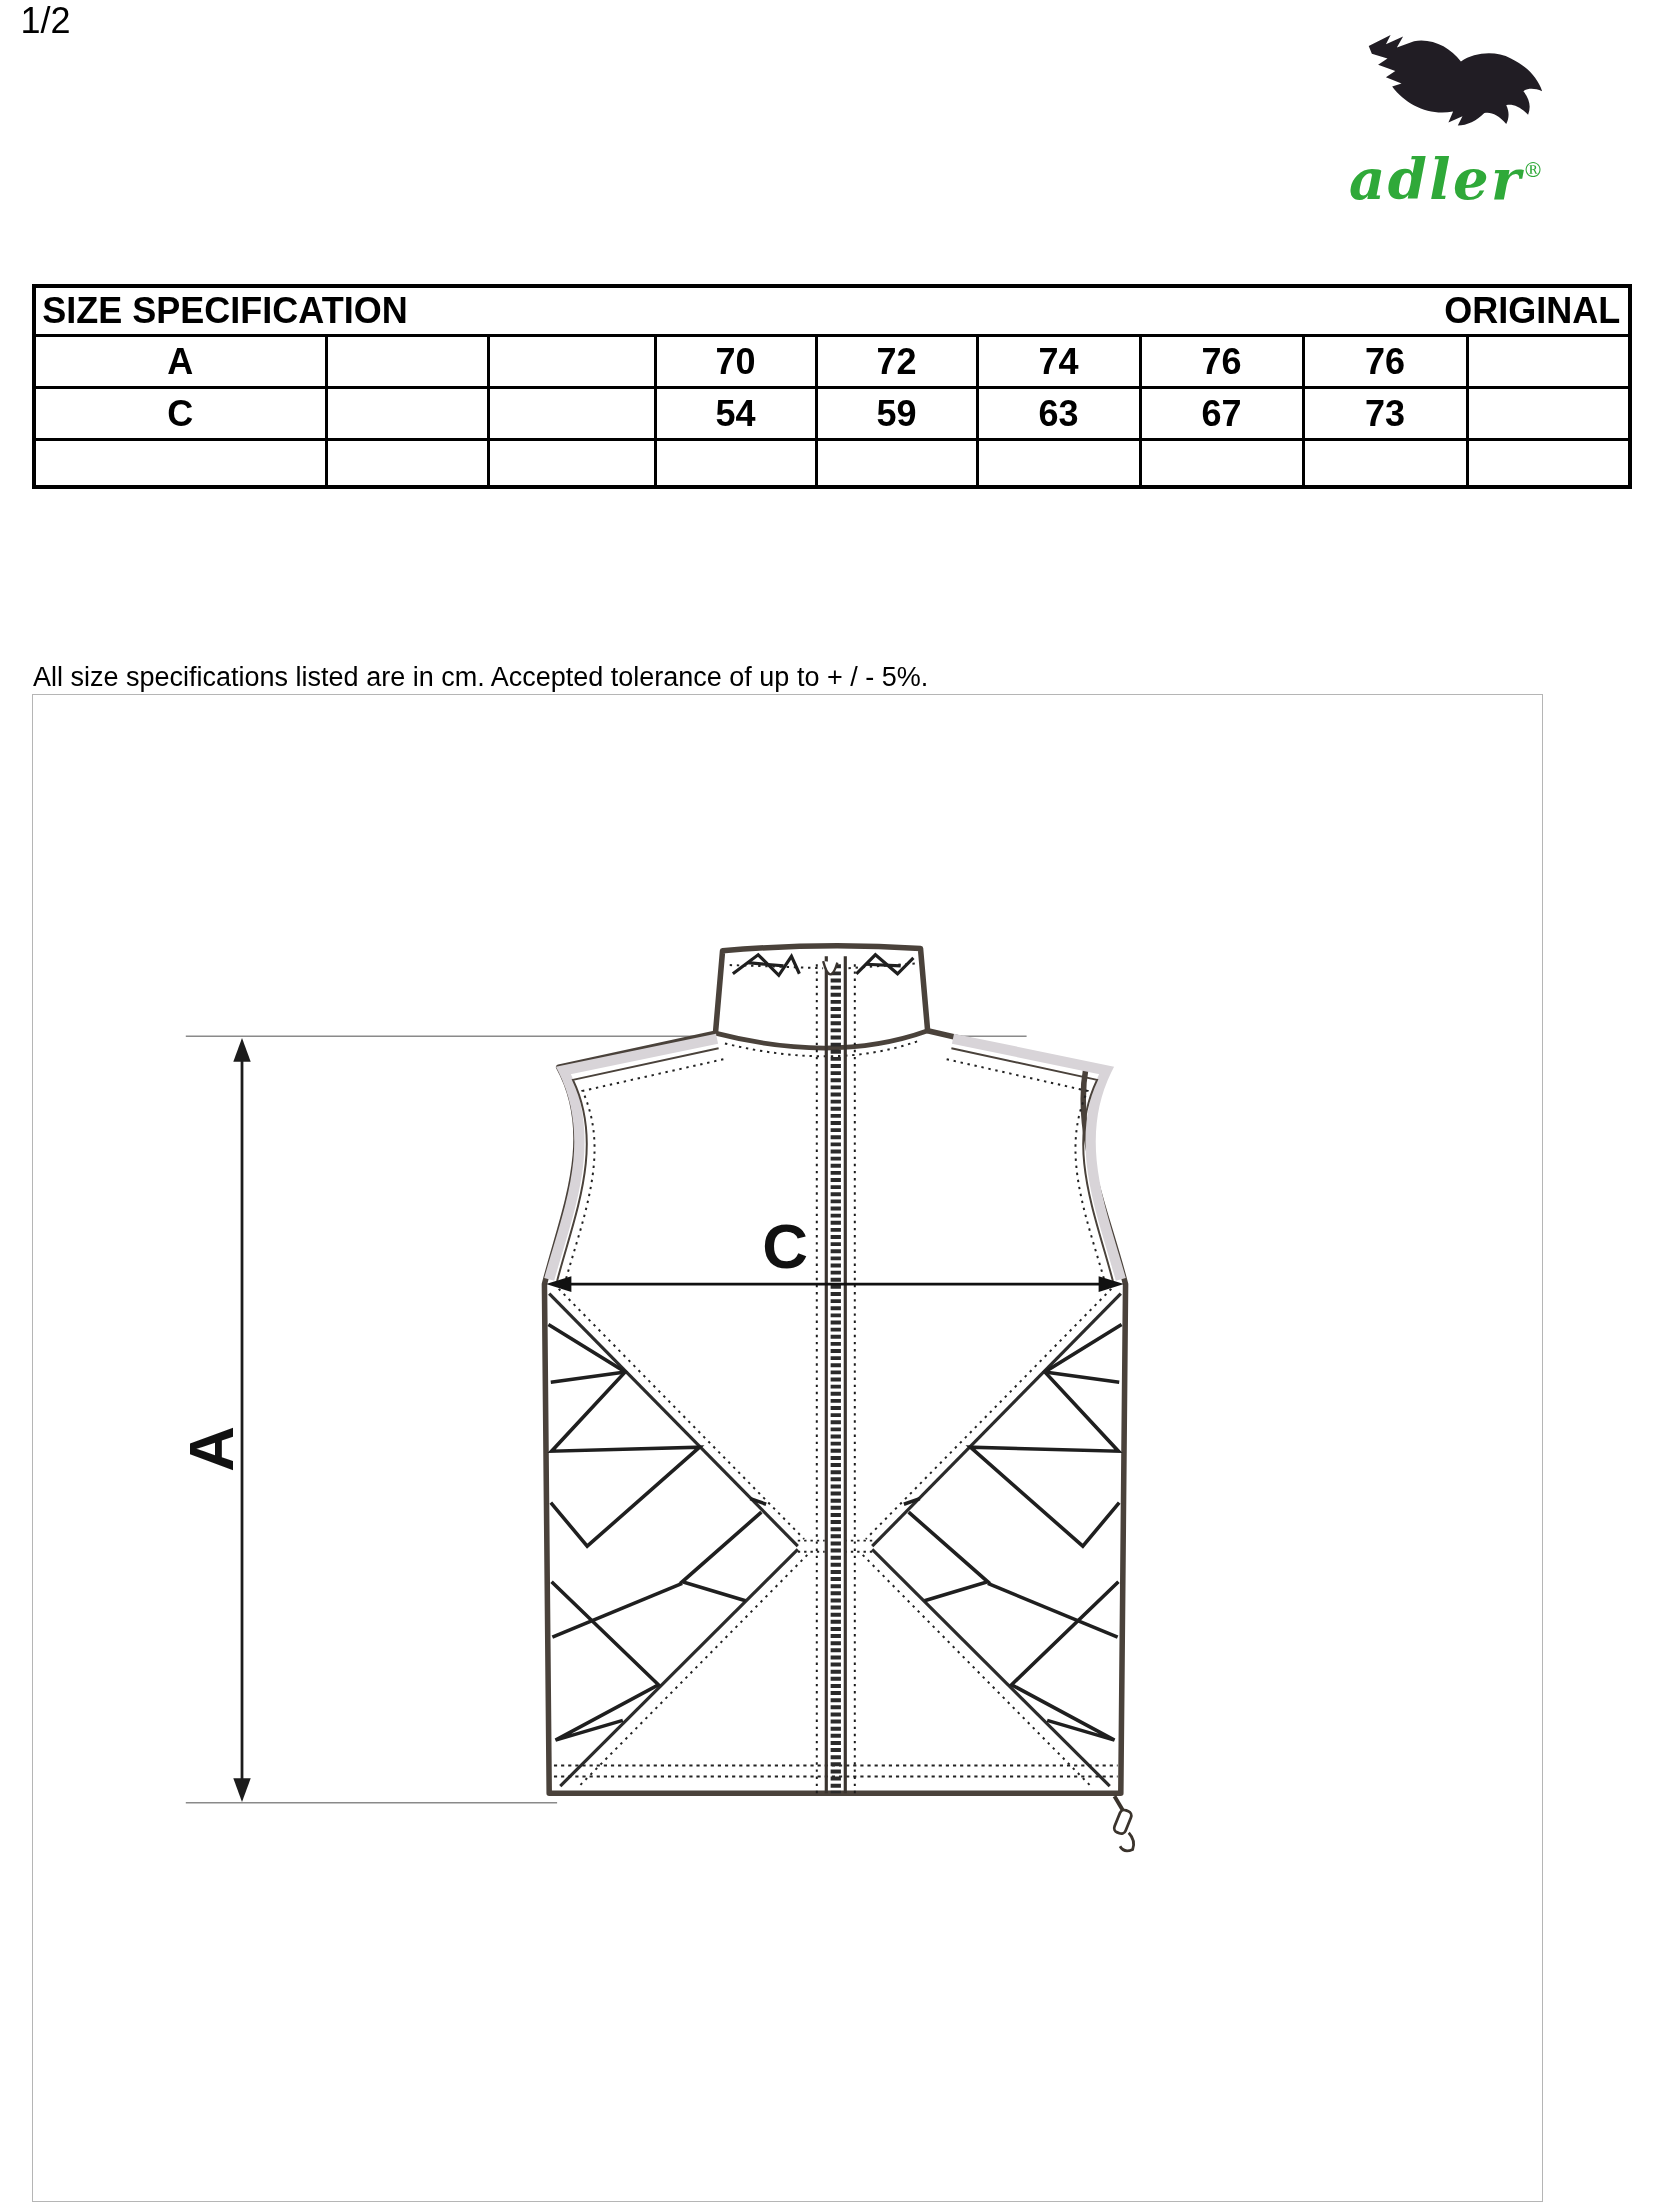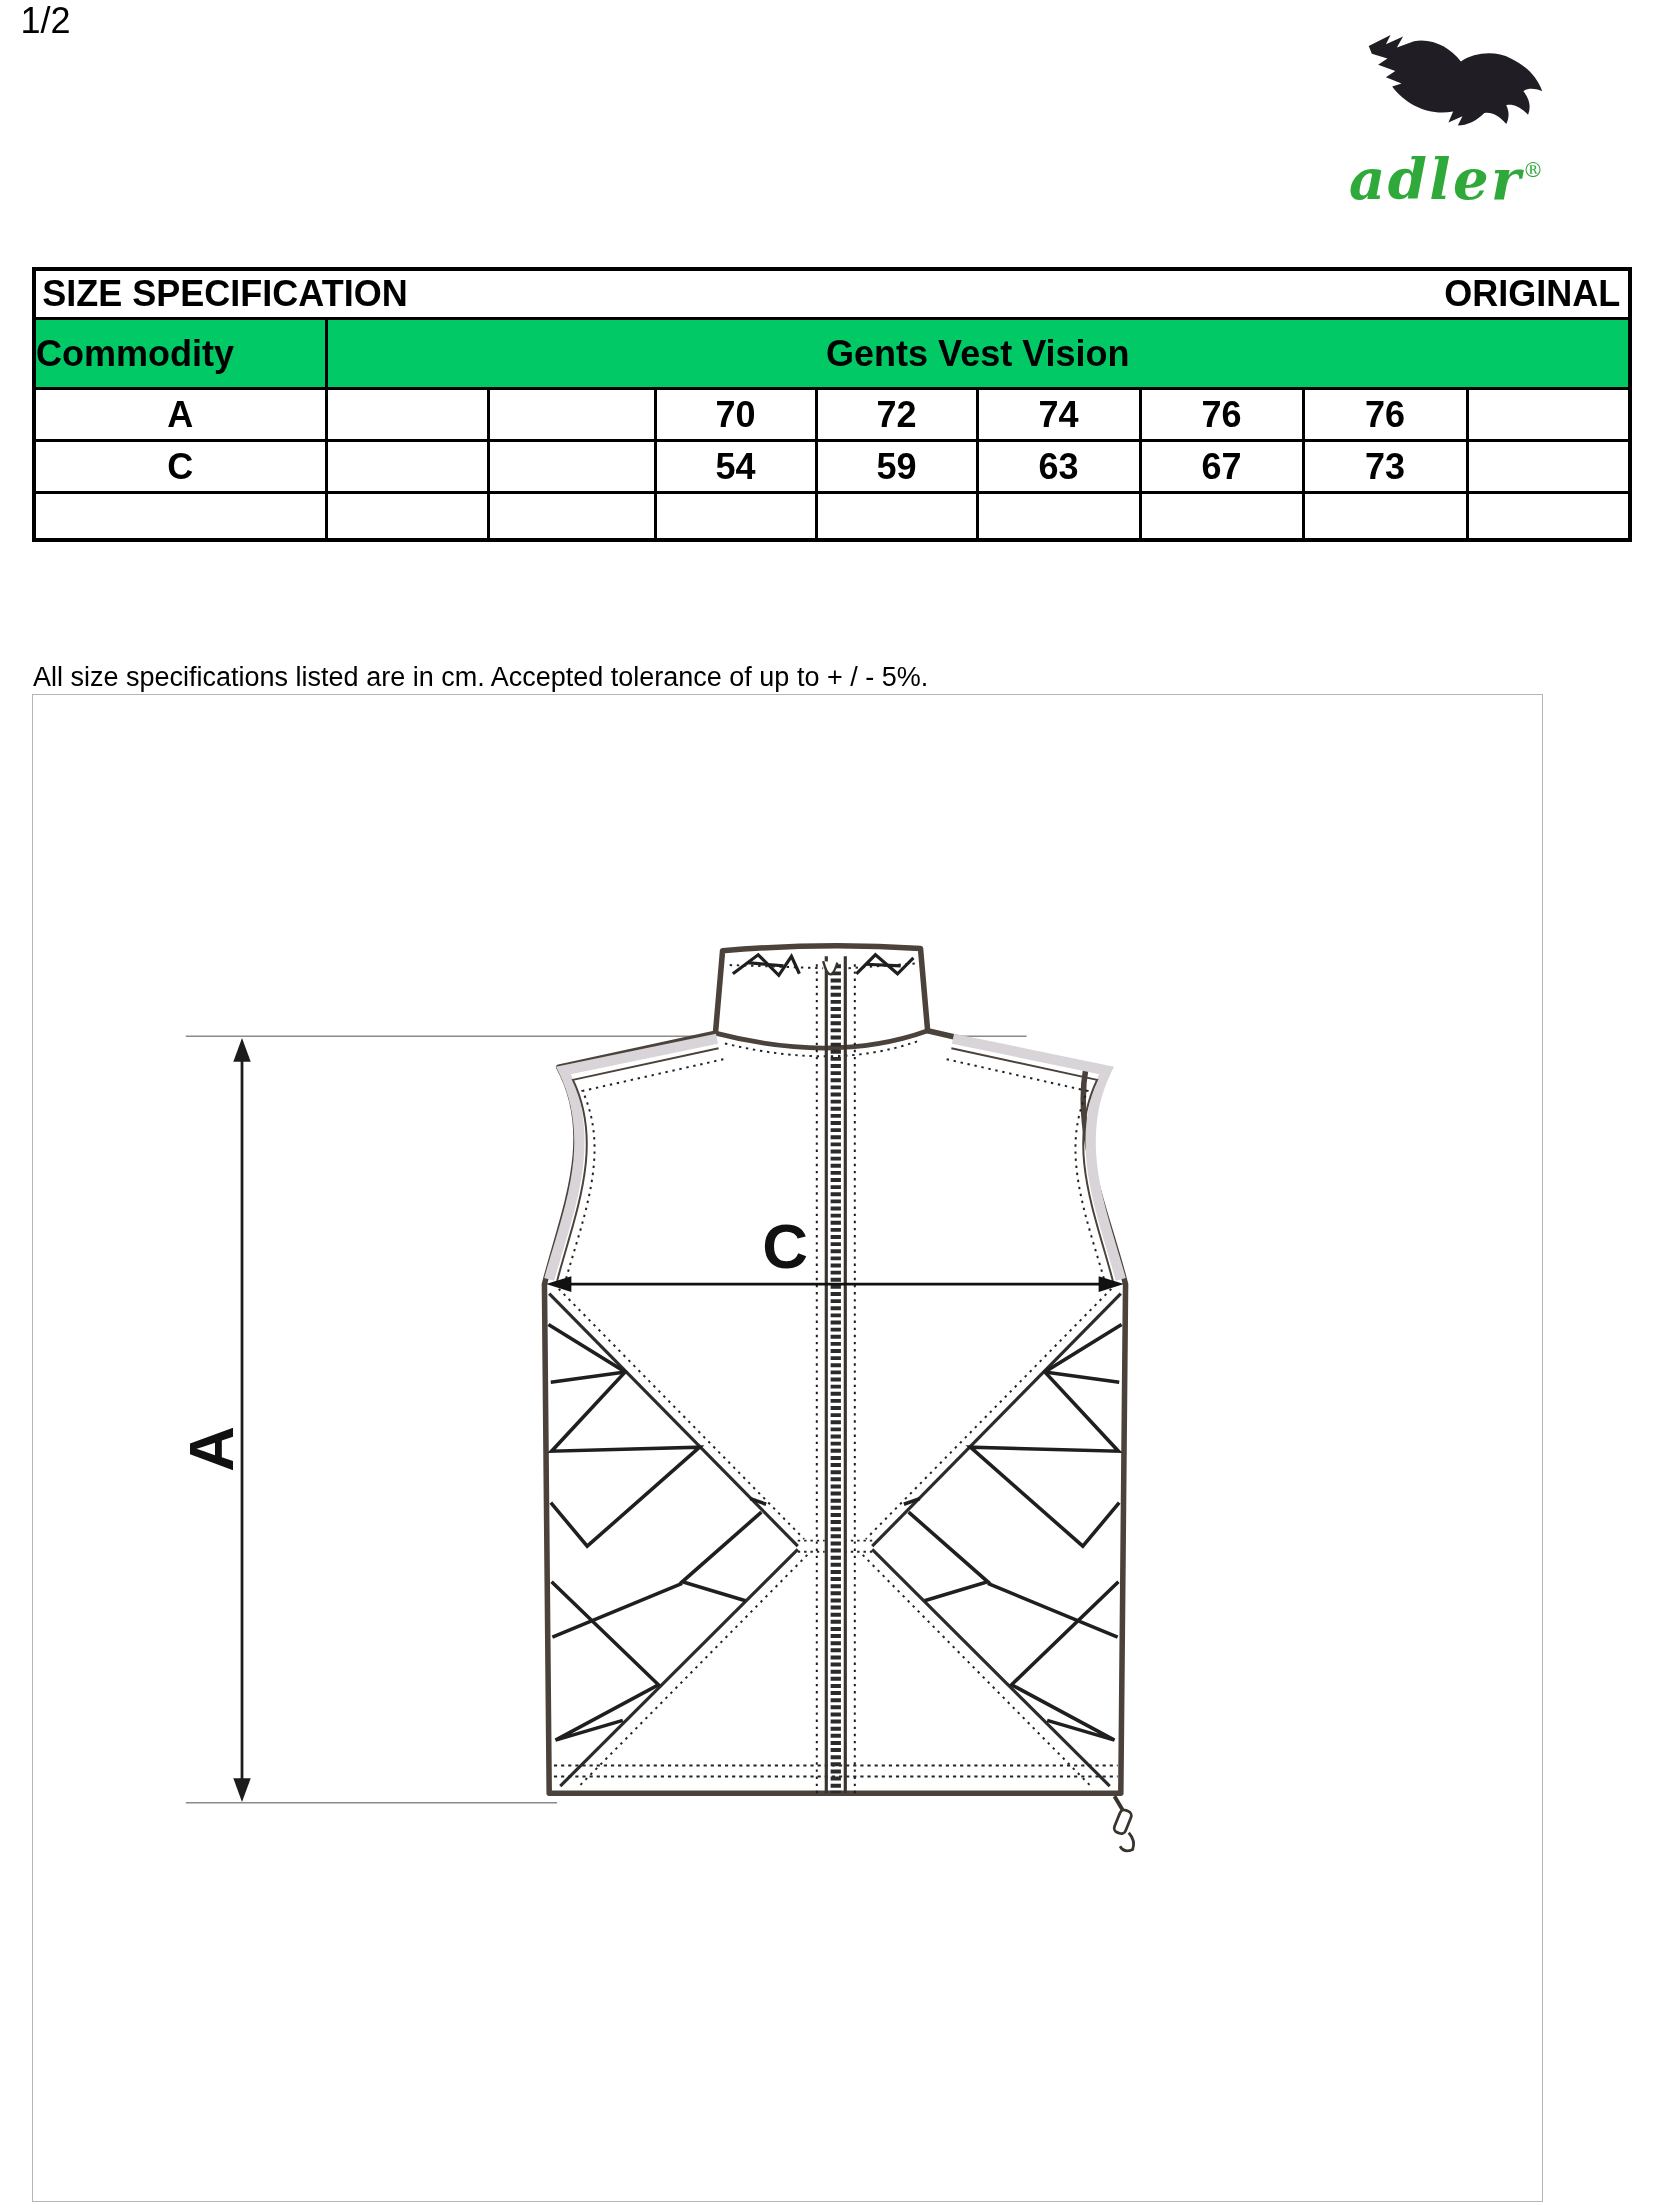--- a/index.html
+++ b/index.html
@@ -6,21 +6,21 @@
   body{width:1663px;height:2205px;position:relative;font-family:"Liberation Sans",sans-serif;color:#000;overflow:hidden;}
 
   .page-num{position:absolute;left:20.6px;top:0;font-size:36px;font-weight:400;}
 
   
   .logo{position:absolute;left:1349px;top:24px;width:230px;text-align:left;}
   .logo .brand{font-family:"DejaVu Serif",serif;font-style:italic;font-weight:700;font-size:56px;color:#2FA939;line-height:46px;letter-spacing:2.4px;margin-top:-4.8px;}
   .logo .reg{font-size:20.6px;color:#2FA939;vertical-align:22px;font-style:normal;font-weight:400;letter-spacing:0;}
 
   
-  table.spec{position:absolute;left:32px;top:267px;width:1598px;border-collapse:collapse;table-layout:fixed;border:4.8px solid #000;}
+  table.spec{position:absolute;left:32px;top:284px;width:1598px;border-collapse:collapse;table-layout:fixed;border:4.8px solid #000;}
   table.spec td{border:3.2px solid #000;padding:0;vertical-align:middle;font-weight:700;font-size:36px;overflow:hidden;white-space:nowrap;}
   td.titlecell{height:46px;border-bottom:4px solid #000;}
   .titlebar{display:flex;justify-content:space-between;align-items:center;padding:0 8px 0 6.3px;}
   tr.green td{background:#00C966;}
   td.lab{padding-left:6.3px;}
   td.cen{text-align:center;}
   tr.commod td{height:67px;}
   tr.coderow td{height:54px;}
   tr.sizehead td{height:49px;border-bottom:6.3px solid #000;}
   tr.valrow td{height:49px;}
@@ -62,24 +62,20 @@
   </colgroup>
   <tbody>
       <tr>
     <td colspan="9" class="titlecell">
       <div class="titlebar">
         <span>SIZE SPECIFICATION</span>
         <span>ORIGINAL</span>
       </div>
     </td>
   </tr>
-  <tr class="green commod">
-    <td class="lab">Commodity</td>
-    <td colspan="8" class="cen">Gents Vest Vision</td>
-  </tr>
   <tr class="valrow">
     <td class="cen">A</td>
     <td class="num"></td>
     <td class="num"></td>
     <td class="num">70</td>
     <td class="num">72</td>
     <td class="num">74</td>
     <td class="num">76</td>
     <td class="num">76</td>
     <td class="num"></td>

